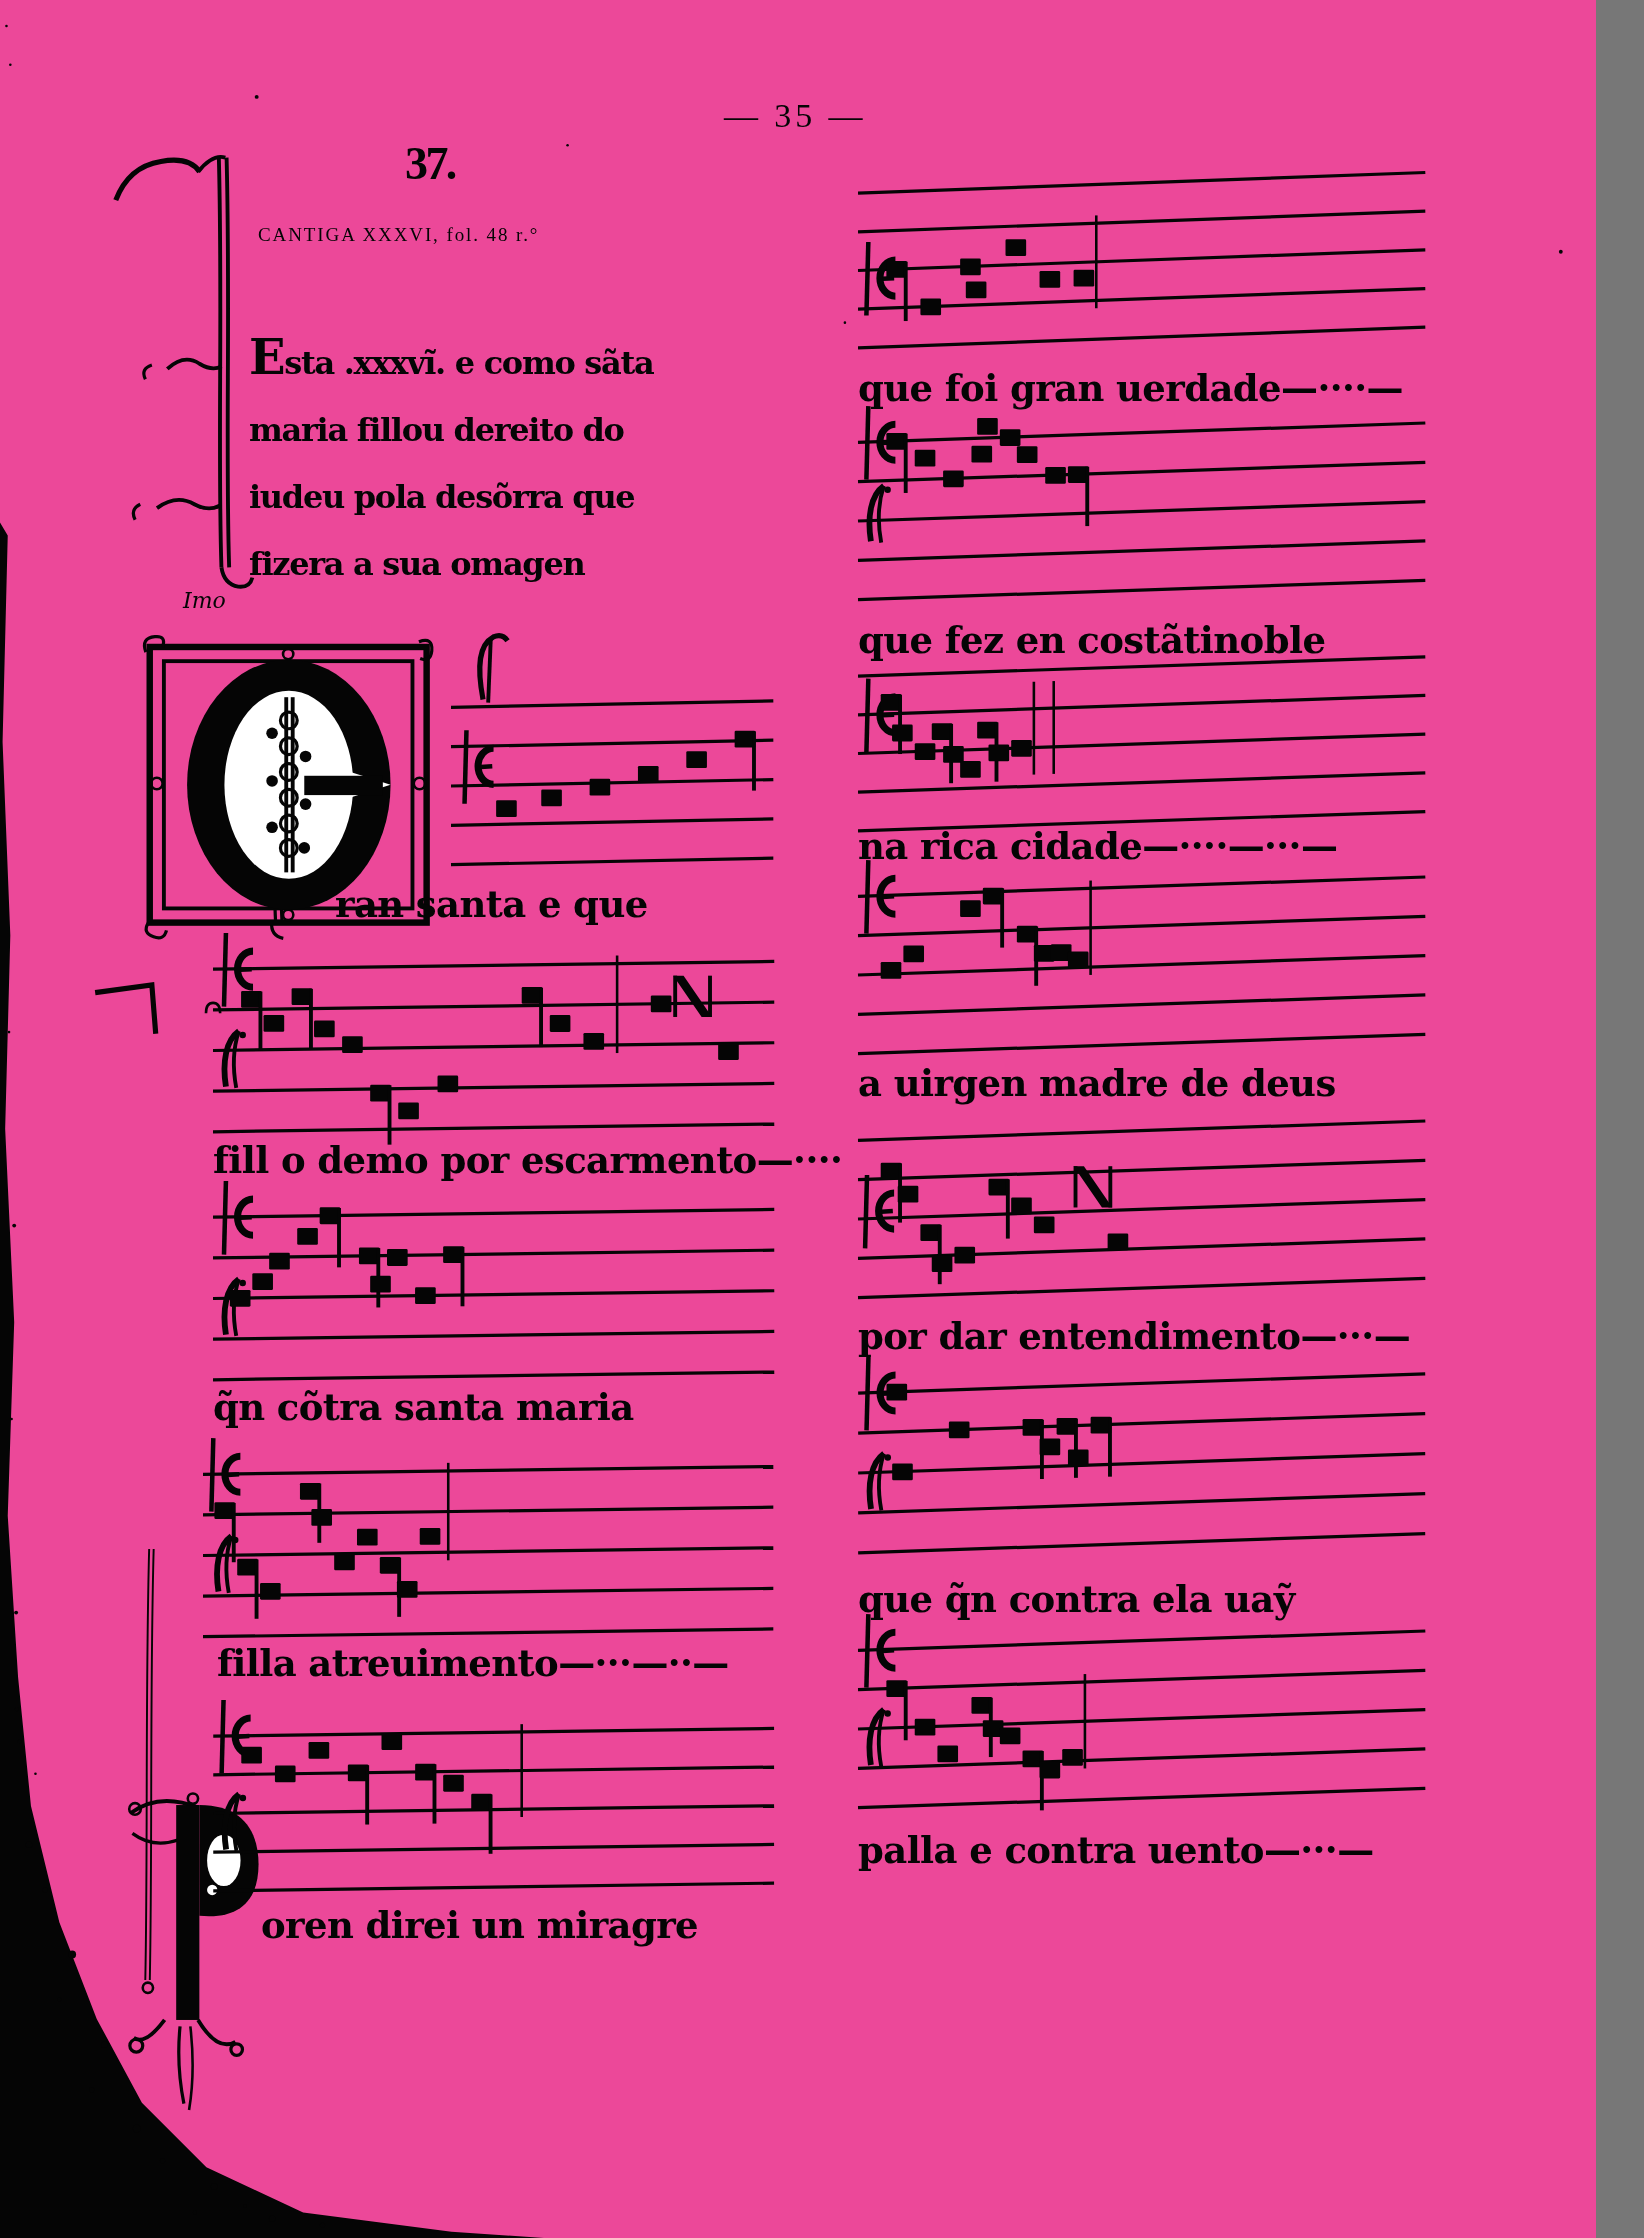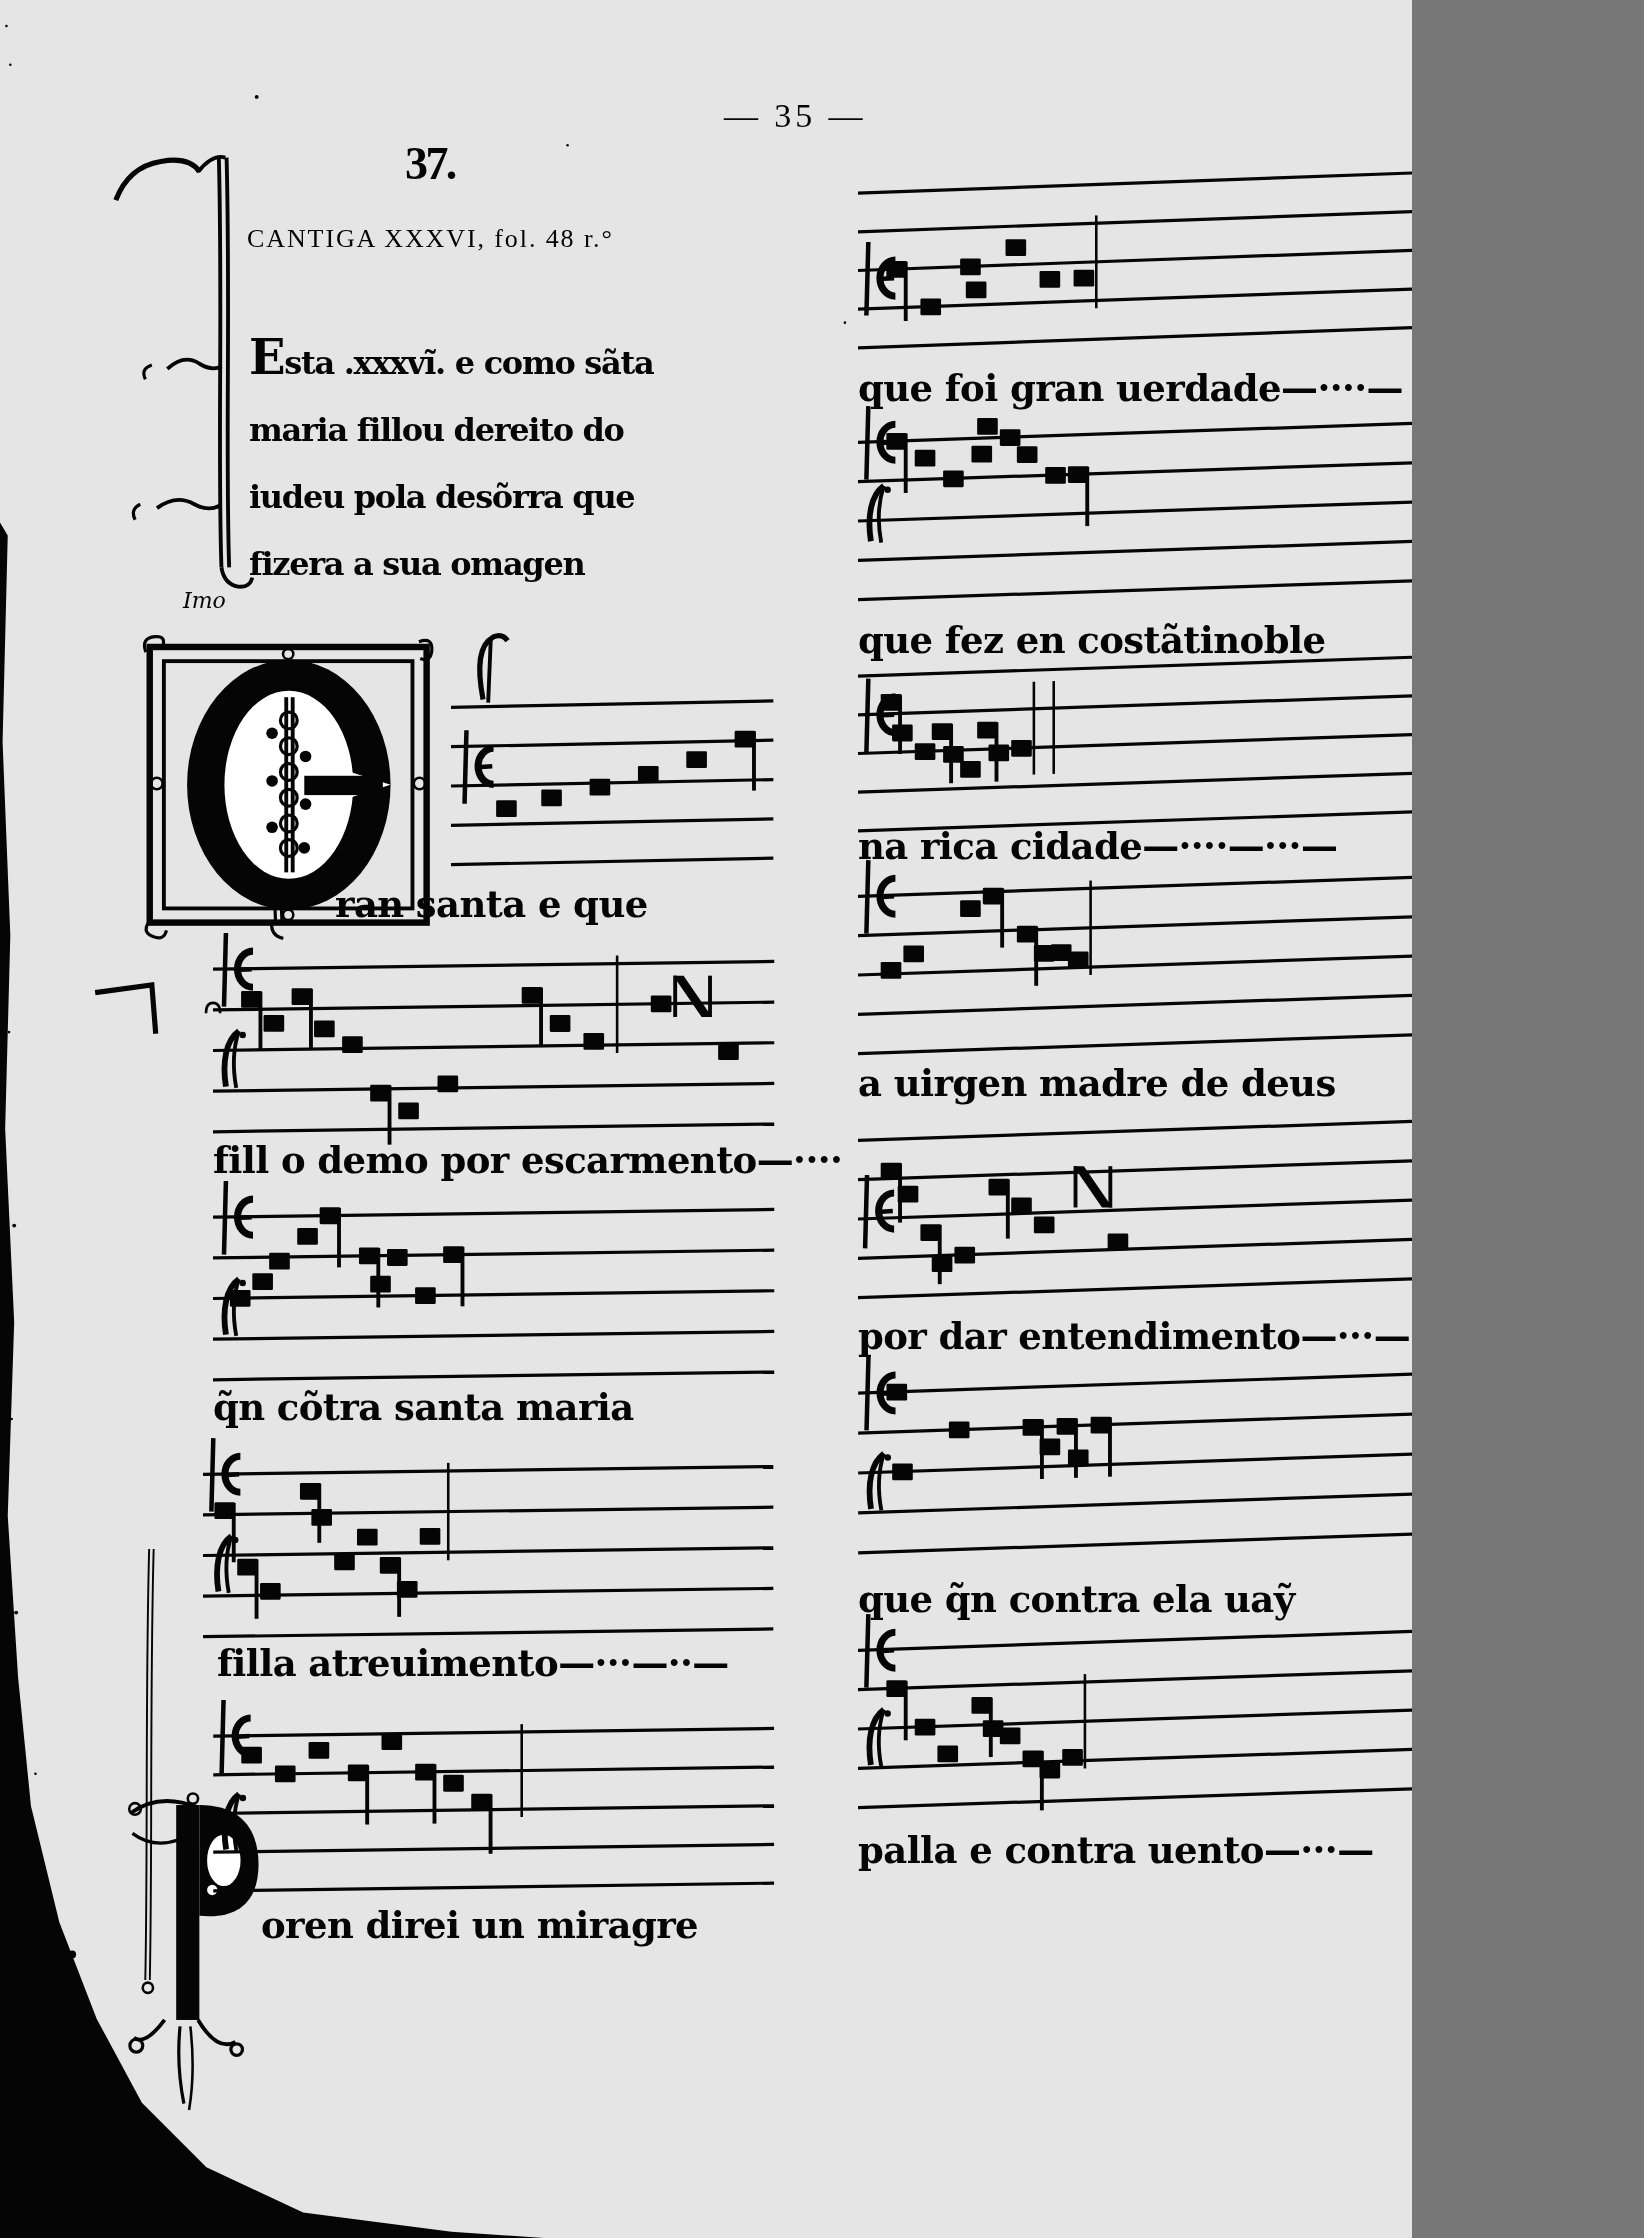--- a/index.html
+++ b/index.html
@@ -1,21 +1,21 @@
 <!DOCTYPE html>
 <html style="font-size:10.3px"><head>
 <meta charset="utf-8">
 <style>
   html,body{margin:0;padding:0;background:#777;}
-  .page{position:relative;width:1412px;height:2239px;background:#e5e5e5;overflow:hidden;
+  .page{position:relative;width:1596px;height:2239px;background:#ec4899;overflow:hidden;
         font-family:"DejaVu Serif", serif;color:#050505;}
   .abs{position:absolute;white-space:nowrap;}
   .pageno{font-size:34px;letter-spacing:3.9px;font-family:"Liberation Serif",serif;}
   .songno{font-size:46px;font-weight:700;letter-spacing:-2.6px;font-family:"Liberation Serif",serif;}
-  .captitle{font-size:26px;letter-spacing:1.9px;font-family:"Liberation Serif",serif;}
+  .captitle{font-size:19px;letter-spacing:1.9px;font-family:"Liberation Serif",serif;margin-left:11px;}
   .rubric{left:229px;top:330px;line-height:67px;}
   .rubric-line{font-size:32px;font-weight:700;letter-spacing:-1.3px;font-family:"DejaVu Serif",serif;margin-left:20px;}
   .rubric-line:first-child::first-letter{font-size:1.5em;line-height:0;}
   .lyric{font-size:37px;font-weight:700;letter-spacing:-0.6px;position:absolute;white-space:nowrap;
          font-family:"DejaVu Serif",serif;}
   .marginnote{font-size:22px;font-style:italic;font-family:"DejaVu Serif",serif;}
   svg.staff{position:absolute;overflow:visible;}
   svg.deco{position:absolute;overflow:visible;}
   .inklines{stroke:#050505;fill:none;}
 </style>

